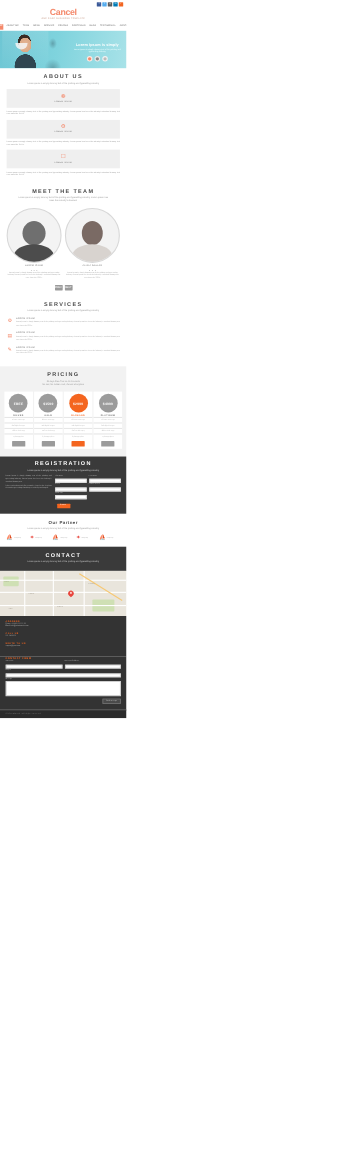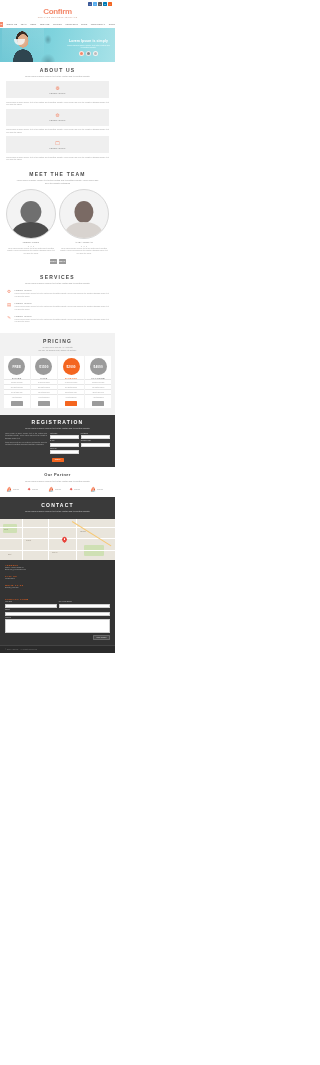--- a/index.html
+++ b/index.html
@@ -157,21 +157,21 @@
 
   <div class="topbar" id="topbar">
       <span class="soc" style="background: rgb(59, 89, 152);">f</span>
       <span class="soc" style="background: rgb(85, 172, 238);">t</span>
       <span class="soc" style="background: rgb(91, 91, 91);">g</span>
       <span class="soc" style="background: rgb(0, 123, 181);">in</span>
       <span class="soc" style="background: rgb(242, 101, 34);">r</span>
     </div>
 
   <div class="logo-wrap">
-    <div class="logo-mark">Confirm</div>
+    <div class="logo-mark">Cancel</div>
     <div class="logo-sub">ONE PAGE BUSINESS TEMPLATE</div>
   </div>
 
   <div class="nav" id="nav">
       <div class="nav-item active">HOME</div>
       <div class="nav-item">ABOUT ME</div>
       <div class="nav-item">TEAM</div>
       <div class="nav-item">MENU</div>
       <div class="nav-item">SERVICE</div>
       <div class="nav-item">PRICING</div>

